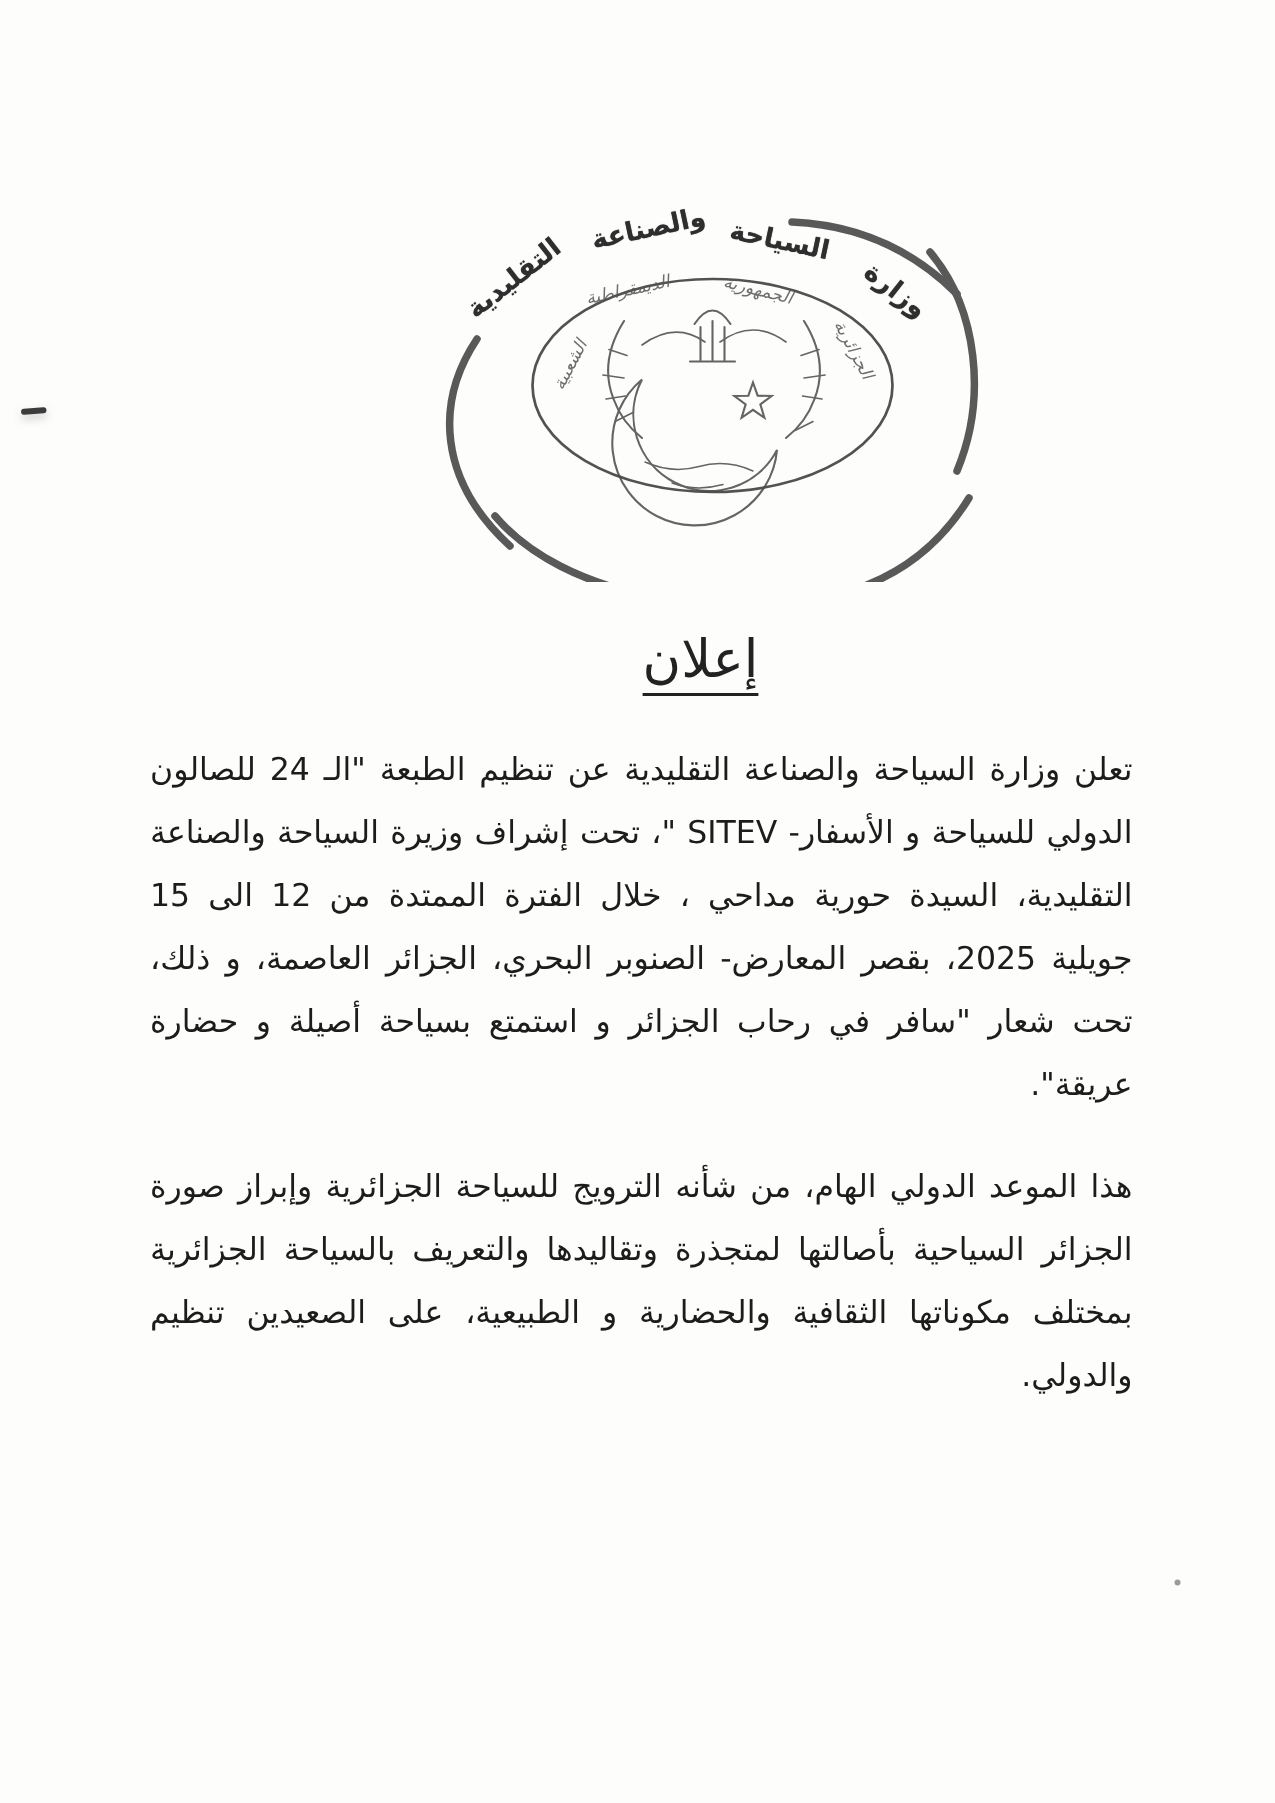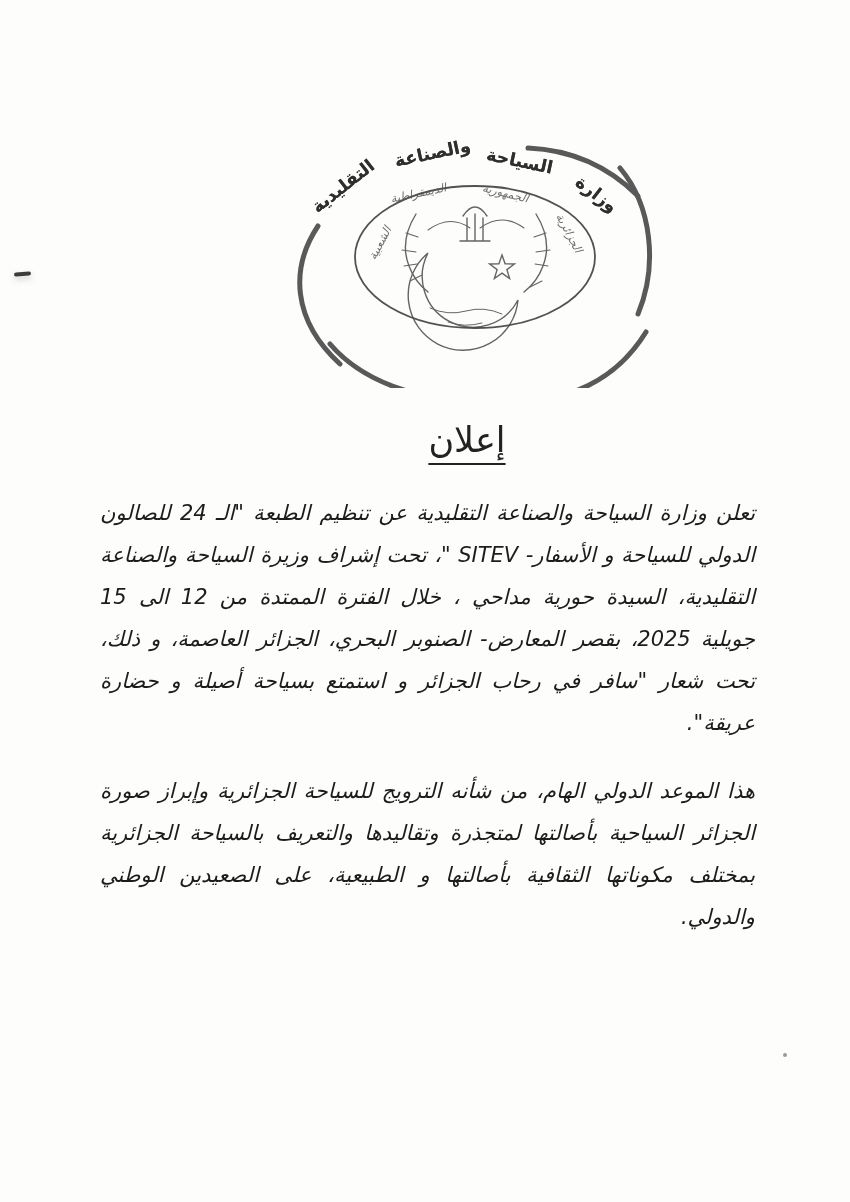--- a/index.html
+++ b/index.html
@@ -48,21 +48,21 @@
     text-decoration:underline; text-underline-offset:11px;
     text-decoration-thickness:1.5px;
   }
 
   
   .body-text {
     position:absolute; top:492px; right:95px; left:100px;
     direction:rtl; text-align:justify;
     font-size:21px; line-height:42px; color:#1c1c1c;
   }
-  .para { margin:0 0 26px 0;font-style:italic; }
+  .para { margin:0 0 26px 0; }
   .url {
     text-decoration:underline; text-underline-offset:5px;
     text-decoration-thickness:1.3px;
     font-family:"DejaVu Serif", serif; font-size:22px; color:#141414;
     white-space:nowrap;
   }
 </style>
 </head>
 <body>
 
@@ -114,18 +114,18 @@
     <span class="innw i0">الجمهورية</span>
     <span class="innw i1">الجزائرية</span>
     <span class="innw i2">الديمقراطية</span>
     <span class="innw i3">الشعبية</span>
   </div>
 
   <h1 class="title">إعلان</h1>
 
   <div class="body-text">
     <p class="para">تعلن وزارة السياحة والصناعة التقليدية عن تنظيم الطبعة "الـ 24 للصالون الدولي للسياحة و الأسفار- SITEV "، تحت إشراف وزيرة السياحة والصناعة التقليدية، السيدة حورية مداحي ، خلال الفترة الممتدة من 12 الى 15 جويلية 2025، بقصر المعارض- الصنوبر البحري، الجزائر العاصمة، و ذلك، تحت شعار "سافر في رحاب الجزائر و استمتع بسياحة أصيلة و حضارة عريقة".</p>
-    <p class="para">هذا الموعد الدولي الهام، من شأنه الترويج للسياحة الجزائرية وإبراز صورة الجزائر السياحية بأصالتها لمتجذرة وتقاليدها والتعريف بالسياحة الجزائرية بمختلف مكوناتها الثقافية بأصالتها و الطبيعية، على الصعيدين الوطني والدولي.</p>
+    <p class="para">هذا الموعد الدولي الهام، من شأنه الترويج للسياحة الجزائرية وإبراز صورة الجزائر السياحية بأصالتها لمتجذرة وتقاليدها والتعريف بالسياحة الجزائرية بمختلف مكوناتها الثقافية والحضارية و الطبيعية، على الصعيدين تنظيم والدولي.</p>
   </div>
 
   <div class="artifact-speck"></div>
 
 </div>
 
 </body></html>

